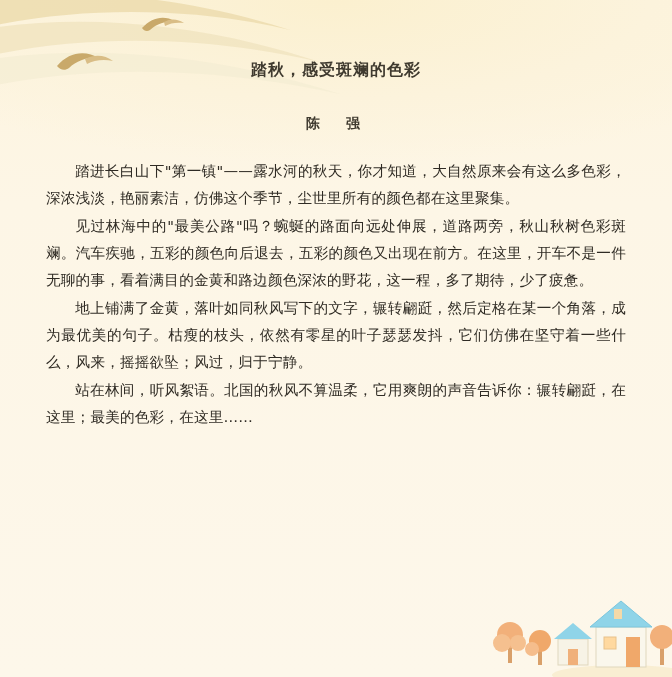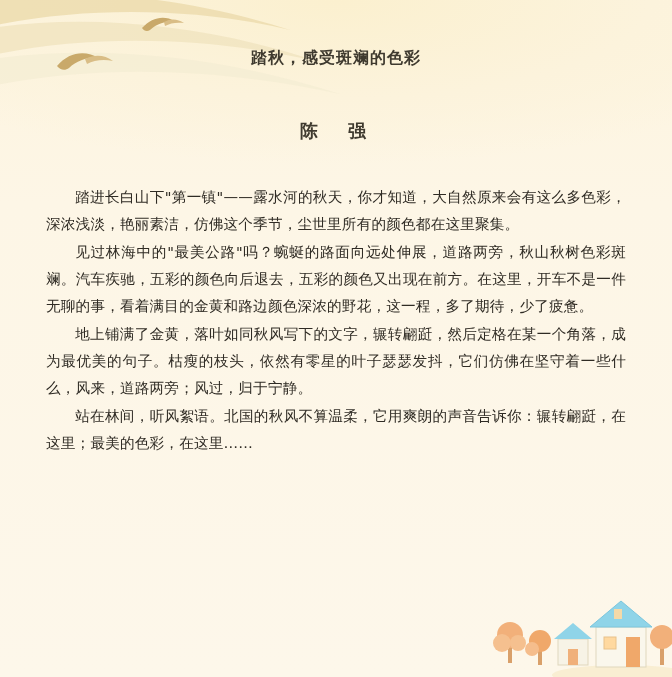--- a/index.html
+++ b/index.html
@@ -50,39 +50,39 @@
     bottom: 0;
     width: 200px;
     height: 120px;
     pointer-events: none;
   }
 
   
   .doc {
     position: relative;
     z-index: 5;
-    padding: 0 46px;
+    padding: 12px 46px;
     box-sizing: border-box;
   }
 
   .title {
     margin: 0;
     padding-top: 48px;
     text-align: center;
     font-size: 16px;
     font-weight: bold;
     color: #3f3a2f;
     letter-spacing: 1px;
   }
 
   .author {
-    margin: 16px;
+    margin: 0;
     padding-top: 34px;
     text-align: center;
-    font-size: 18px;
+    font-size: 14px;
     font-weight: bold;
     color: #3f3a2f;
     letter-spacing: 6px;
   }
 
   .body-text {
     padding-top: 24px;
   }
 
   .para {
@@ -144,18 +144,18 @@
     <circle cx="190" cy="80" r="12" fill="#f2b07a"></circle>
   </svg>
 
   <div class="doc">
     <h1 class="title">踏秋，感受斑斓的色彩</h1>
     <p class="author">陈　强</p>
 
     <div class="body-text">
       <p class="para">踏进长白山下"第一镇"——露水河的秋天，你才知道，大自然原来会有这么多色彩，深浓浅淡，艳丽素洁，仿佛这个季节，尘世里所有的颜色都在这里聚集。</p>
       <p class="para">见过林海中的"最美公路"吗？蜿蜒的路面向远处伸展，道路两旁，秋山秋树色彩斑斓。汽车疾驰，五彩的颜色向后退去，五彩的颜色又出现在前方。在这里，开车不是一件无聊的事，看着满目的金黄和路边颜色深浓的野花，这一程，多了期待，少了疲惫。</p>
-      <p class="para">地上铺满了金黄，落叶如同秋风写下的文字，辗转翩跹，然后定格在某一个角落，成为最优美的句子。枯瘦的枝头，依然有零星的叶子瑟瑟发抖，它们仿佛在坚守着一些什么，风来，道路两旁；风过，归于宁静。</p>
+      <p class="para">地上铺满了金黄，落叶如同秋风写下的文字，辗转翩跹，然后定格在某一个角落，成为最优美的句子。枯瘦的枝头，依然有零星的叶子瑟瑟发抖，它们仿佛在坚守着一些什么，风来，摇摇欲坠；风过，归于宁静。</p>
       <p class="para">站在林间，听风絮语。北国的秋风不算温柔，它用爽朗的声音告诉你：辗转翩跹，在这里；最美的色彩，在这里……</p>
     </div>
   </div>
 
 </div>
 
 </body></html>

